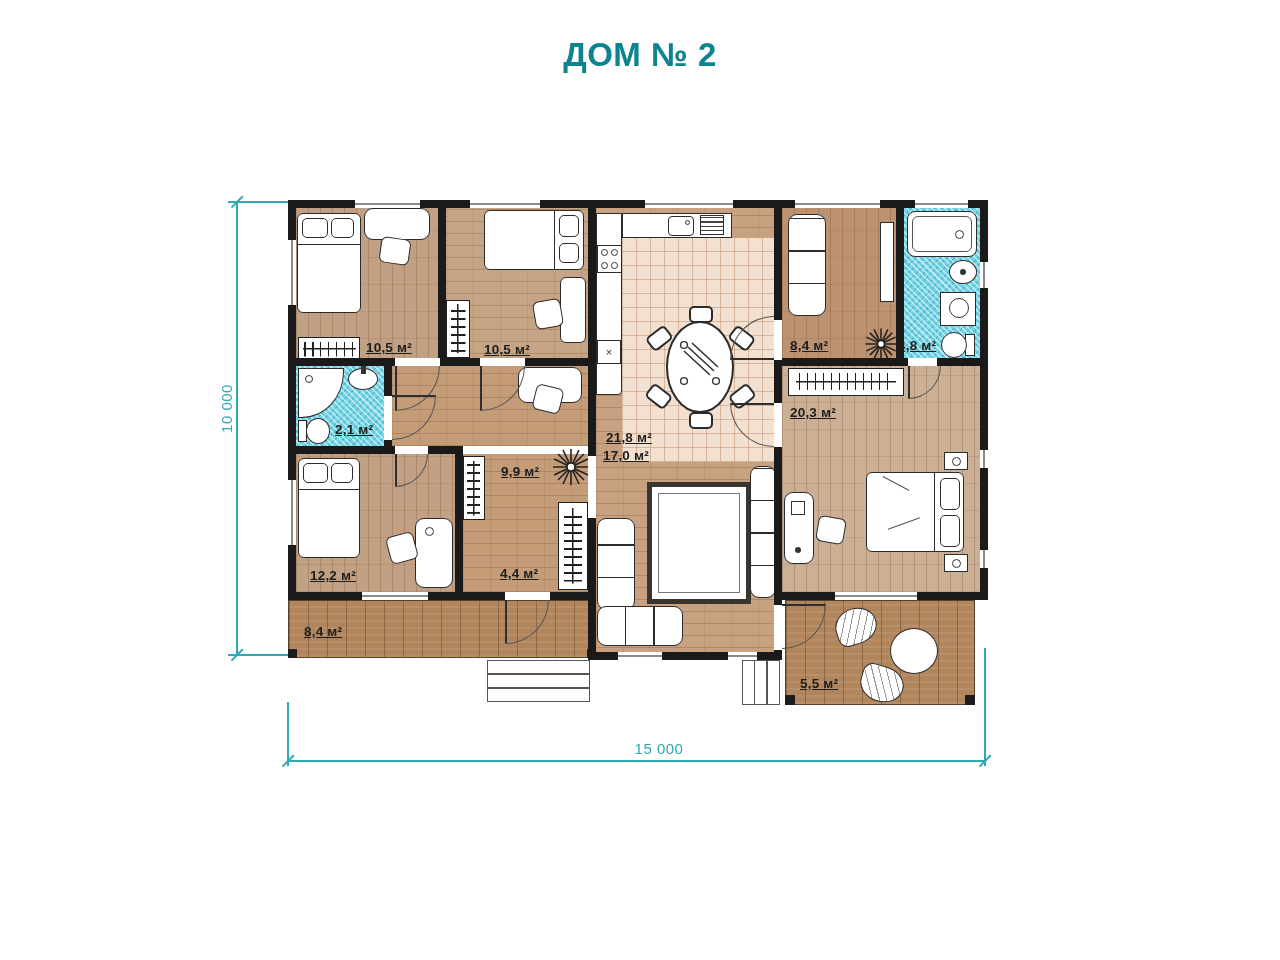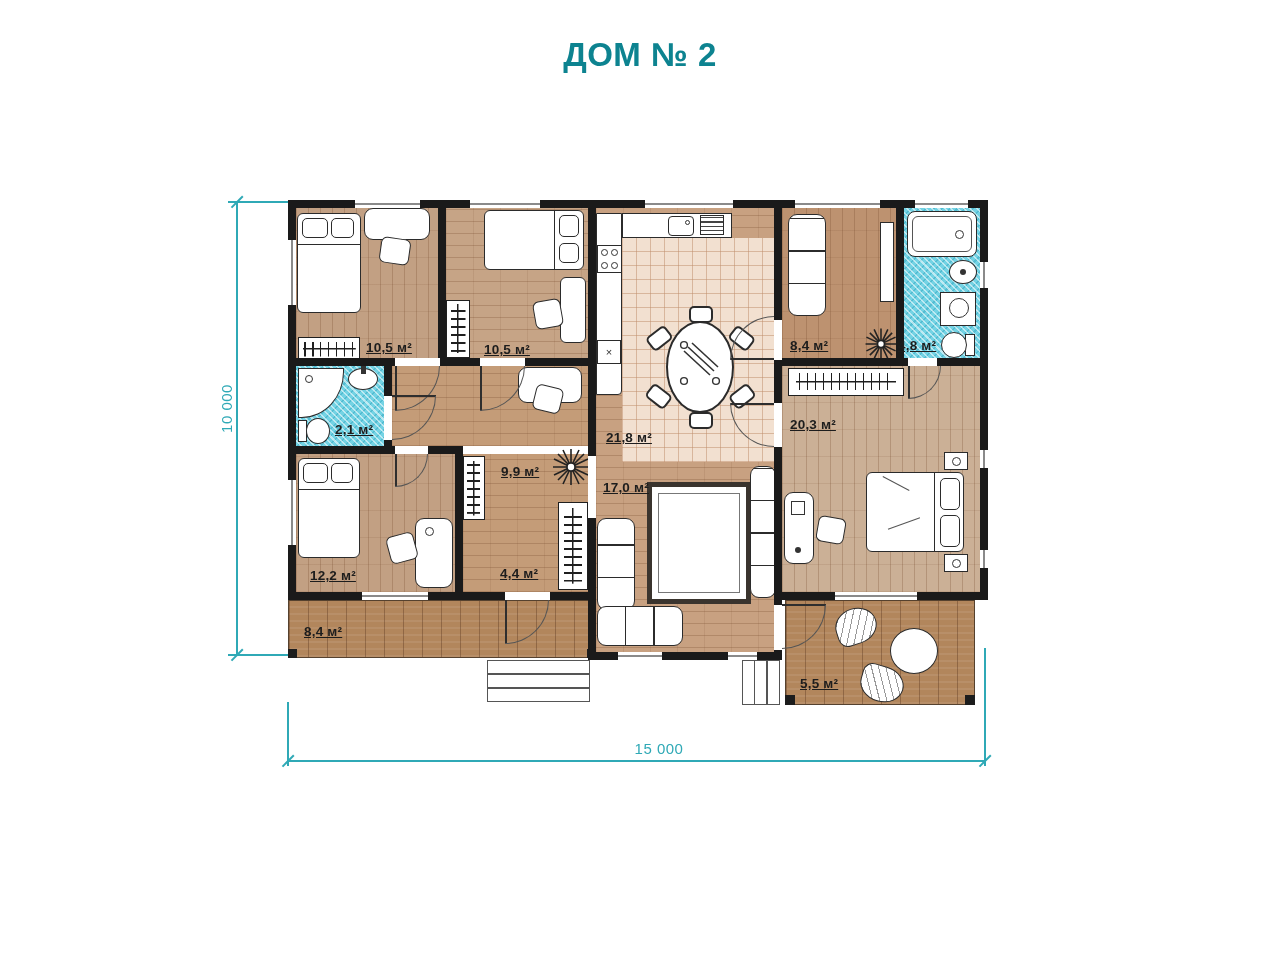--- a/index.html
+++ b/index.html
@@ -287,24 +287,24 @@
   <div class="dopen" style="left:620px;top:158px;width:29px;height:8px"></div>
   <div class="leaf" style="left:620px;top:166px;width:2px;height:33px"></div>
   <div class="arc" style="left:620px;top:166px;width:33px;height:33px;border-width:0 1.3px 1.3px 0;border-radius:0 0 100% 0"></div>
 
   <div class="dopen" style="left:300px;top:256px;width:8px;height:62px"></div>
 
 
   <div class="lbl" style="left:78px;top:140px">10,5 м²</div>
   <div class="lbl" style="left:196px;top:142px">10,5 м²</div>
   <div class="lbl" style="left:318px;top:230px">21,8 м²</div>
-  <div class="lbl" style="left:315px;top:280px">17,0 м²</div>
+  <div class="lbl" style="left:315px;top:248px">17,0 м²</div>
   <div class="lbl" style="left:502px;top:138px">8,4 м²</div>
   <div class="lbl" style="left:610px;top:138px">4,8 м²</div>
-  <div class="lbl" style="left:502px;top:217px">20,3 м²</div>
+  <div class="lbl" style="left:502px;top:205px">20,3 м²</div>
   <div class="lbl" style="left:47px;top:222px">2,1 м²</div>
   <div class="lbl" style="left:213px;top:264px">9,9 м²</div>
   <div class="lbl" style="left:22px;top:368px">12,2 м²</div>
   <div class="lbl" style="left:212px;top:366px">4,4 м²</div>
   <div class="lbl" style="left:16px;top:424px">8,4 м²</div>
   <div class="lbl" style="left:512px;top:476px">5,5 м²</div>
 
 </div>
 
 </body></html>

